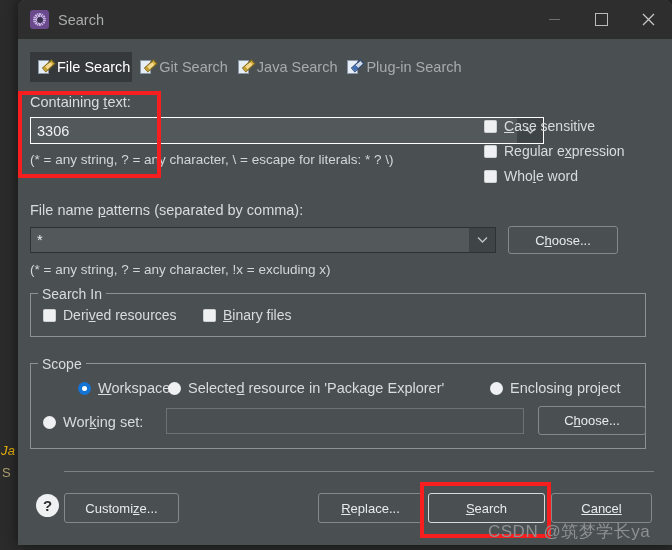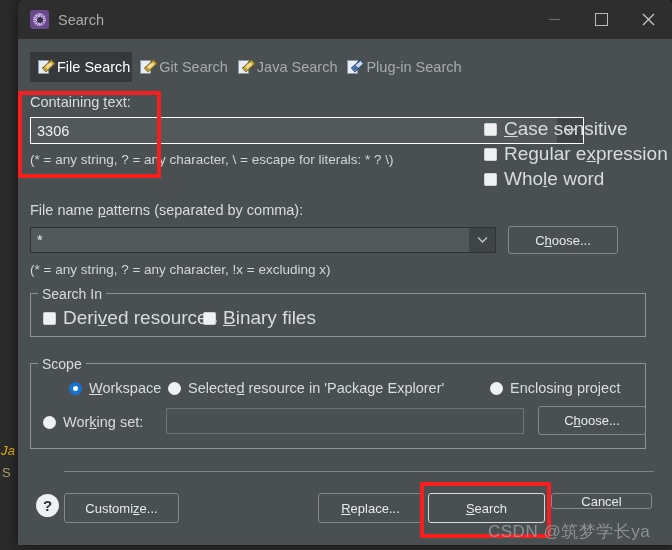--- a/index.html
+++ b/index.html
@@ -243,21 +243,21 @@
   .chk .box {
     width: 13px; height: 13px;
     background: #eef0f1;
     border: 1px solid #cfd2d3;
     border-radius: 1.5px;
     flex: 0 0 auto;
   }
   .chk .tx {
     margin-left: 7px;
     color: #d9dcdd;
-    font-size: 19px;
+    font-size: 14px;
   }
 
   
   .rad {
     position: absolute;
     display: flex;
     align-items: center;
     white-space: nowrap;
   }
   .rad .dot {
@@ -383,21 +383,21 @@
         <div class="tab">
           <span class="tab-icon plug"></span>
           <span>Plug-in Search</span>
         </div>
       </div>
 
       <span class="lbl" style="left:12px; top:55px;">
         Containing <span class="u">t</span>ext:
       </span>
 
-      <div class="combo focused" style="left:12px; top:78px; width:554px; height:27px;">
+      <div class="combo focused" style="left:12px; top:78px; width:514px; height:27px;">
         <span class="val" title="">3306</span>
         <span class="arrow">
           <svg width="11" height="8" viewBox="0 0 11 8">
             <path d="M1 1.5 L5.5 6 L10 1.5" stroke="#c3c6c8" stroke-width="1.3" fill="none"></path>
           </svg>
         </span>
       </div>
 
       <span class="hint" style="left:12px; top:113px;">(* = any string, ? = any character, \ = escape for literals: * ? \)</span>
 
@@ -441,21 +441,21 @@
         <span class="tx">Deri<span class="u">v</span>ed resources</span>
       </div>
       <div class="chk" style="left:185px; top:268px;">
         <span class="box"></span>
         <span class="tx"><span class="u">B</span>inary files</span>
       </div>
 
       <div class="group" style="left:12px; top:324px; width:616px; height:86px;"></div>
       <span class="group-title" style="left:20px; top:317px;">Scope</span>
 
-      <div class="rad on" style="left:25px; top:341px;padding-left:26px;">
+      <div class="rad on" style="left:34px; top:341px;padding-left:26px;">
         <span class="dot"></span>
         <span class="tx"><span class="u">W</span>orkspace</span>
       </div>
       <div class="rad" style="left:150px; top:341px;">
         <span class="dot"></span>
         <span class="tx">Selecte<span class="u">d</span> resource in 'Package Explorer'</span>
       </div>
       <div class="rad" style="left:472px; top:341px;">
         <span class="dot"></span>
         <span class="tx">Enclosing project</span>
@@ -487,21 +487,21 @@
       </div>
 
       <div class="btn" style="left:300px; top:22px; width:105px; height:30px;">
         <span><span class="u">R</span>eplace...</span>
       </div>
 
       <div class="btn bright" style="left:410px; top:22px; width:117px; height:30px;">
         <span><span class="u">S</span>earch</span>
       </div>
 
-      <div class="btn" style="left:533px; top:22px; width:101px; height:16px;">
+      <div class="btn" style="left:533px; top:22px; width:101px; height:30px;text-decoration:underline;">
         <span>Cancel</span>
       </div>
     </div>
 
   </div>
 
   <div class="anno" style="left:18px; top:91px; width:143px; height:87px;"></div>
   <div class="anno" style="left:420px; top:482px; width:131px; height:56px;"></div>
 
   <span id="watermark">CSDN @筑梦学长ya</span>

